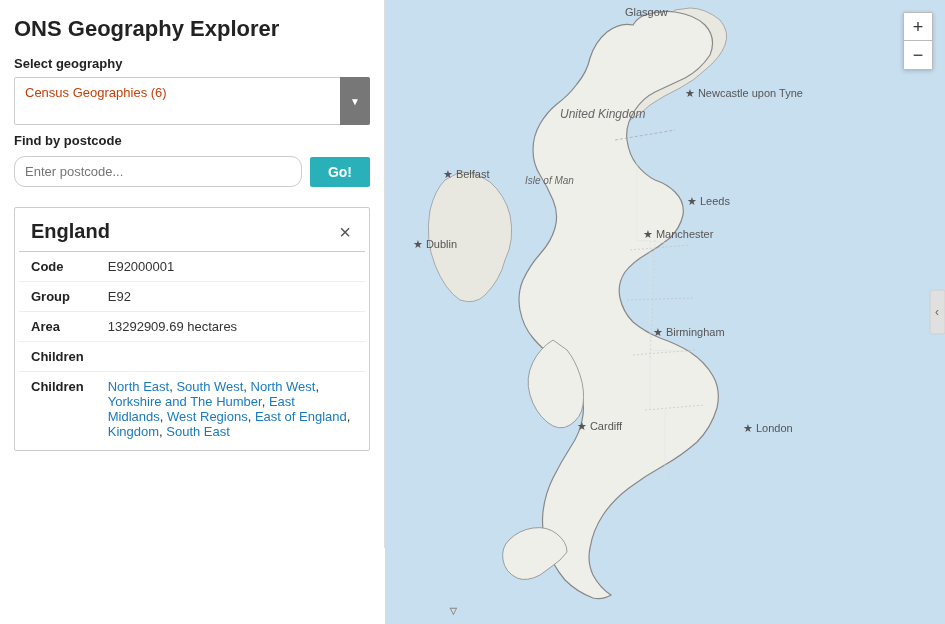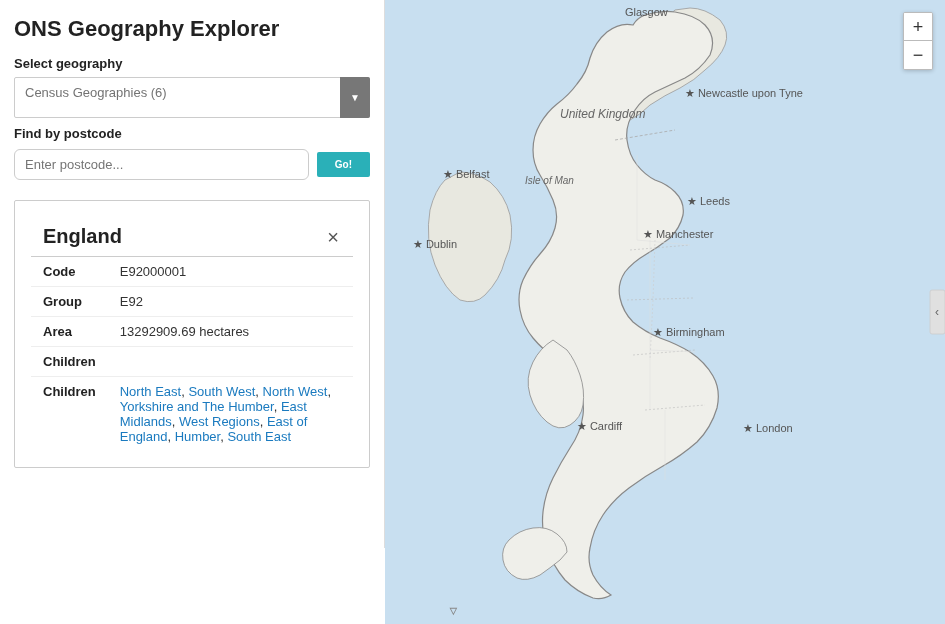--- a/index.html
+++ b/index.html
@@ -33,27 +33,27 @@
 
     .dropdown-wrapper {
       position: relative;
       margin-bottom: 8px;
     }
 
     .dropdown-wrapper select {
       width: 100%;
       appearance: none;
       -webkit-appearance: none;
-      padding: 7px 30px 17px 10px;
+      padding: 7px 30px 24px 10px;
       border: 1px solid #ccc;
       border-radius: 2px;
       font-size: 13px;
       background: #fff;
       cursor: pointer;
-      color: #737373;
+      color: #c2410c;
     }
 
     .dropdown-arrow {
       position: absolute;
       right: 0;
       top: 0;
       bottom: 0;
       width: 30px;
       background: #777;
       display: flex;
@@ -80,41 +80,41 @@
       display: flex;
       gap: 8px;
       align-items: center;
       margin-bottom: 20px;
     }
 
     .postcode-row input {
       flex: 1;
       padding: 7px 10px;
       border: 1px solid #ccc;
-      border-radius: 6px;
+      border-radius: 11px;
       font-size: 13px;
       color: #999;
     }
 
     .postcode-row button {
       padding: 7px 18px;
       background: #2ab0b8;
       color: #fff;
       border: none;
       border-radius: 2px;
-      font-size: 10px;
+      font-size: 14px;
       font-weight: bold;
       cursor: pointer;
     }
 
     
     .info-card {
       border: 1px solid #ccc;
       border-radius: 2px;
-      padding: 16px;
+      padding: 4px;
     }
 
     .info-card-header {
       display: flex;
       justify-content: space-between;
       align-items: center;
       padding: 8px 12px;
       border-bottom: 1px solid #ccc;
     }
 
@@ -253,21 +253,21 @@
       <tr>
         <td>Area</td>
         <td>13292909.69 hectares</td>
       </tr>
       <tr>
         <td>Children</td>
         <td></td>
       </tr>
       <tr>
         <td>Children</td>
-        <td class="children-links" id="children-links-cell"><a href="#">North East</a>, <a href="#">South West</a>, <a href="#">North West</a>, <a href="#">Yorkshire and The Humber</a>, <a href="#">East Midlands</a>, <a href="#">West Regions</a>, <a href="#">East of England</a>, <a href="#">Humber</a>, <a href="#">South East</a></td>
+        <td class="children-links" id="children-links-cell"><a href="#">North East</a>, <a href="#">South West</a>, <a href="#">North West</a>, <a href="#">Yorkshire and The Humber</a>, <a href="#">East Midlands</a>, <a href="#">West Regions</a>, <a href="#">East of England</a>, <a href="#">Kingdom</a>, <a href="#">South East</a></td>
       </tr>
     </tbody>
       </table>
   </div>
 </div>
 
 <div id="map-panel">
   <div class="map-zoom-controls">
     <button class="zoom-btn">+</button>
     <button class="zoom-btn">−</button>

